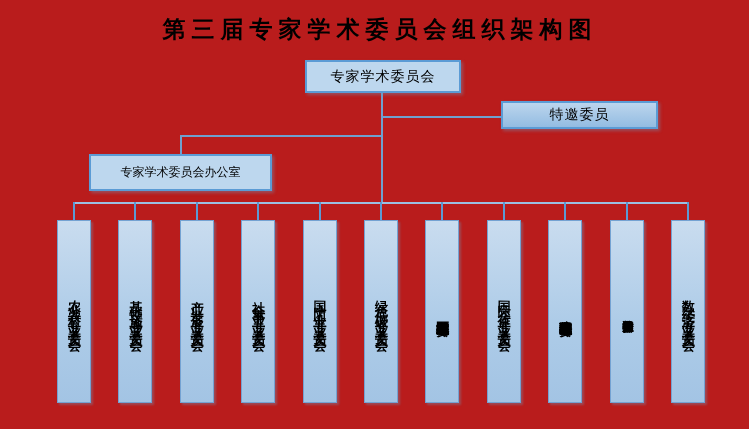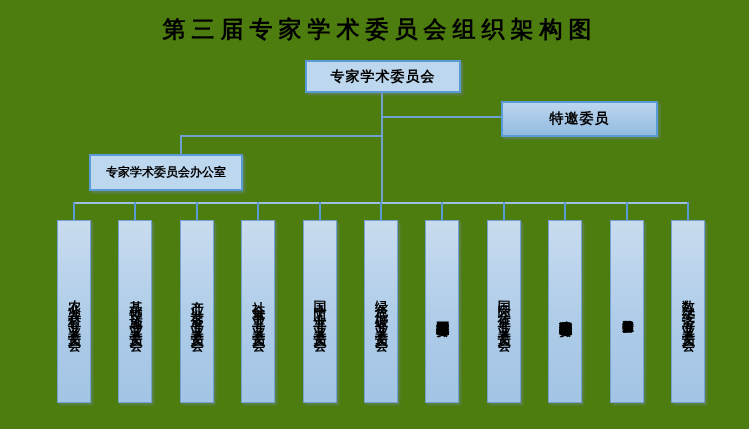--- a/index.html
+++ b/index.html
@@ -5,64 +5,64 @@
   html, body {
     margin: 0;
     padding: 0;
     background: #FFFFFF;
     font-family: "DejaVu Sans", "Liberation Sans", sans-serif;
   }
   .canvas {
     position: relative;
     width: 749px;
     height: 429px;
-    background: #4d7c0f;
+    background: #b91c1c;
     overflow: hidden;
   }
   .title {
     position: absolute;
     top: 14px;
     left: 0;
     width: 760px;
     margin: 0;
     text-align: center;
     font-size: 23px;
     font-weight: bold;
     letter-spacing: 6px;
     color: #000000;
   }
   .box {
     position: absolute;
     box-sizing: border-box;
     background: #BDD7EE;
     border: 2px solid #5B9BD5;
     color: #000000;
-    font-weight: bold;
+    font-weight: normal;
     display: flex;
     align-items: center;
     justify-content: center;
     text-align: center;
     box-shadow: 2px 2px 3px rgba(120, 140, 170, 0.45);
   }
   .root-box {
     left: 305px; top: 60px;
     width: 156px; height: 33px;
     font-size: 14px;
     letter-spacing: 1px;
   }
   .special-box {
     left: 501px; top: 101px;
-    width: 157px; height: 36px;
+    width: 157px; height: 28px;
     font-size: 14px;
     letter-spacing: 1px;
     background: linear-gradient(to bottom, #BCD5ED 0%, #93BCE2 100%);
   }
   .office-box {
     left: 89px; top: 154px;
-    width: 154px; height: 37px;
+    width: 183px; height: 37px;
     font-size: 12px;
     line-height: 1.35;
     flex-direction: column;
   }
   .line {
     position: absolute;
     background: #6FA0CF;
   }
   .line-trunk        { left: 381px; top: 93px;  width: 2px;   height: 110px; }
   .line-special-h    { left: 382px; top: 116px; width: 120px; height: 2px; }

